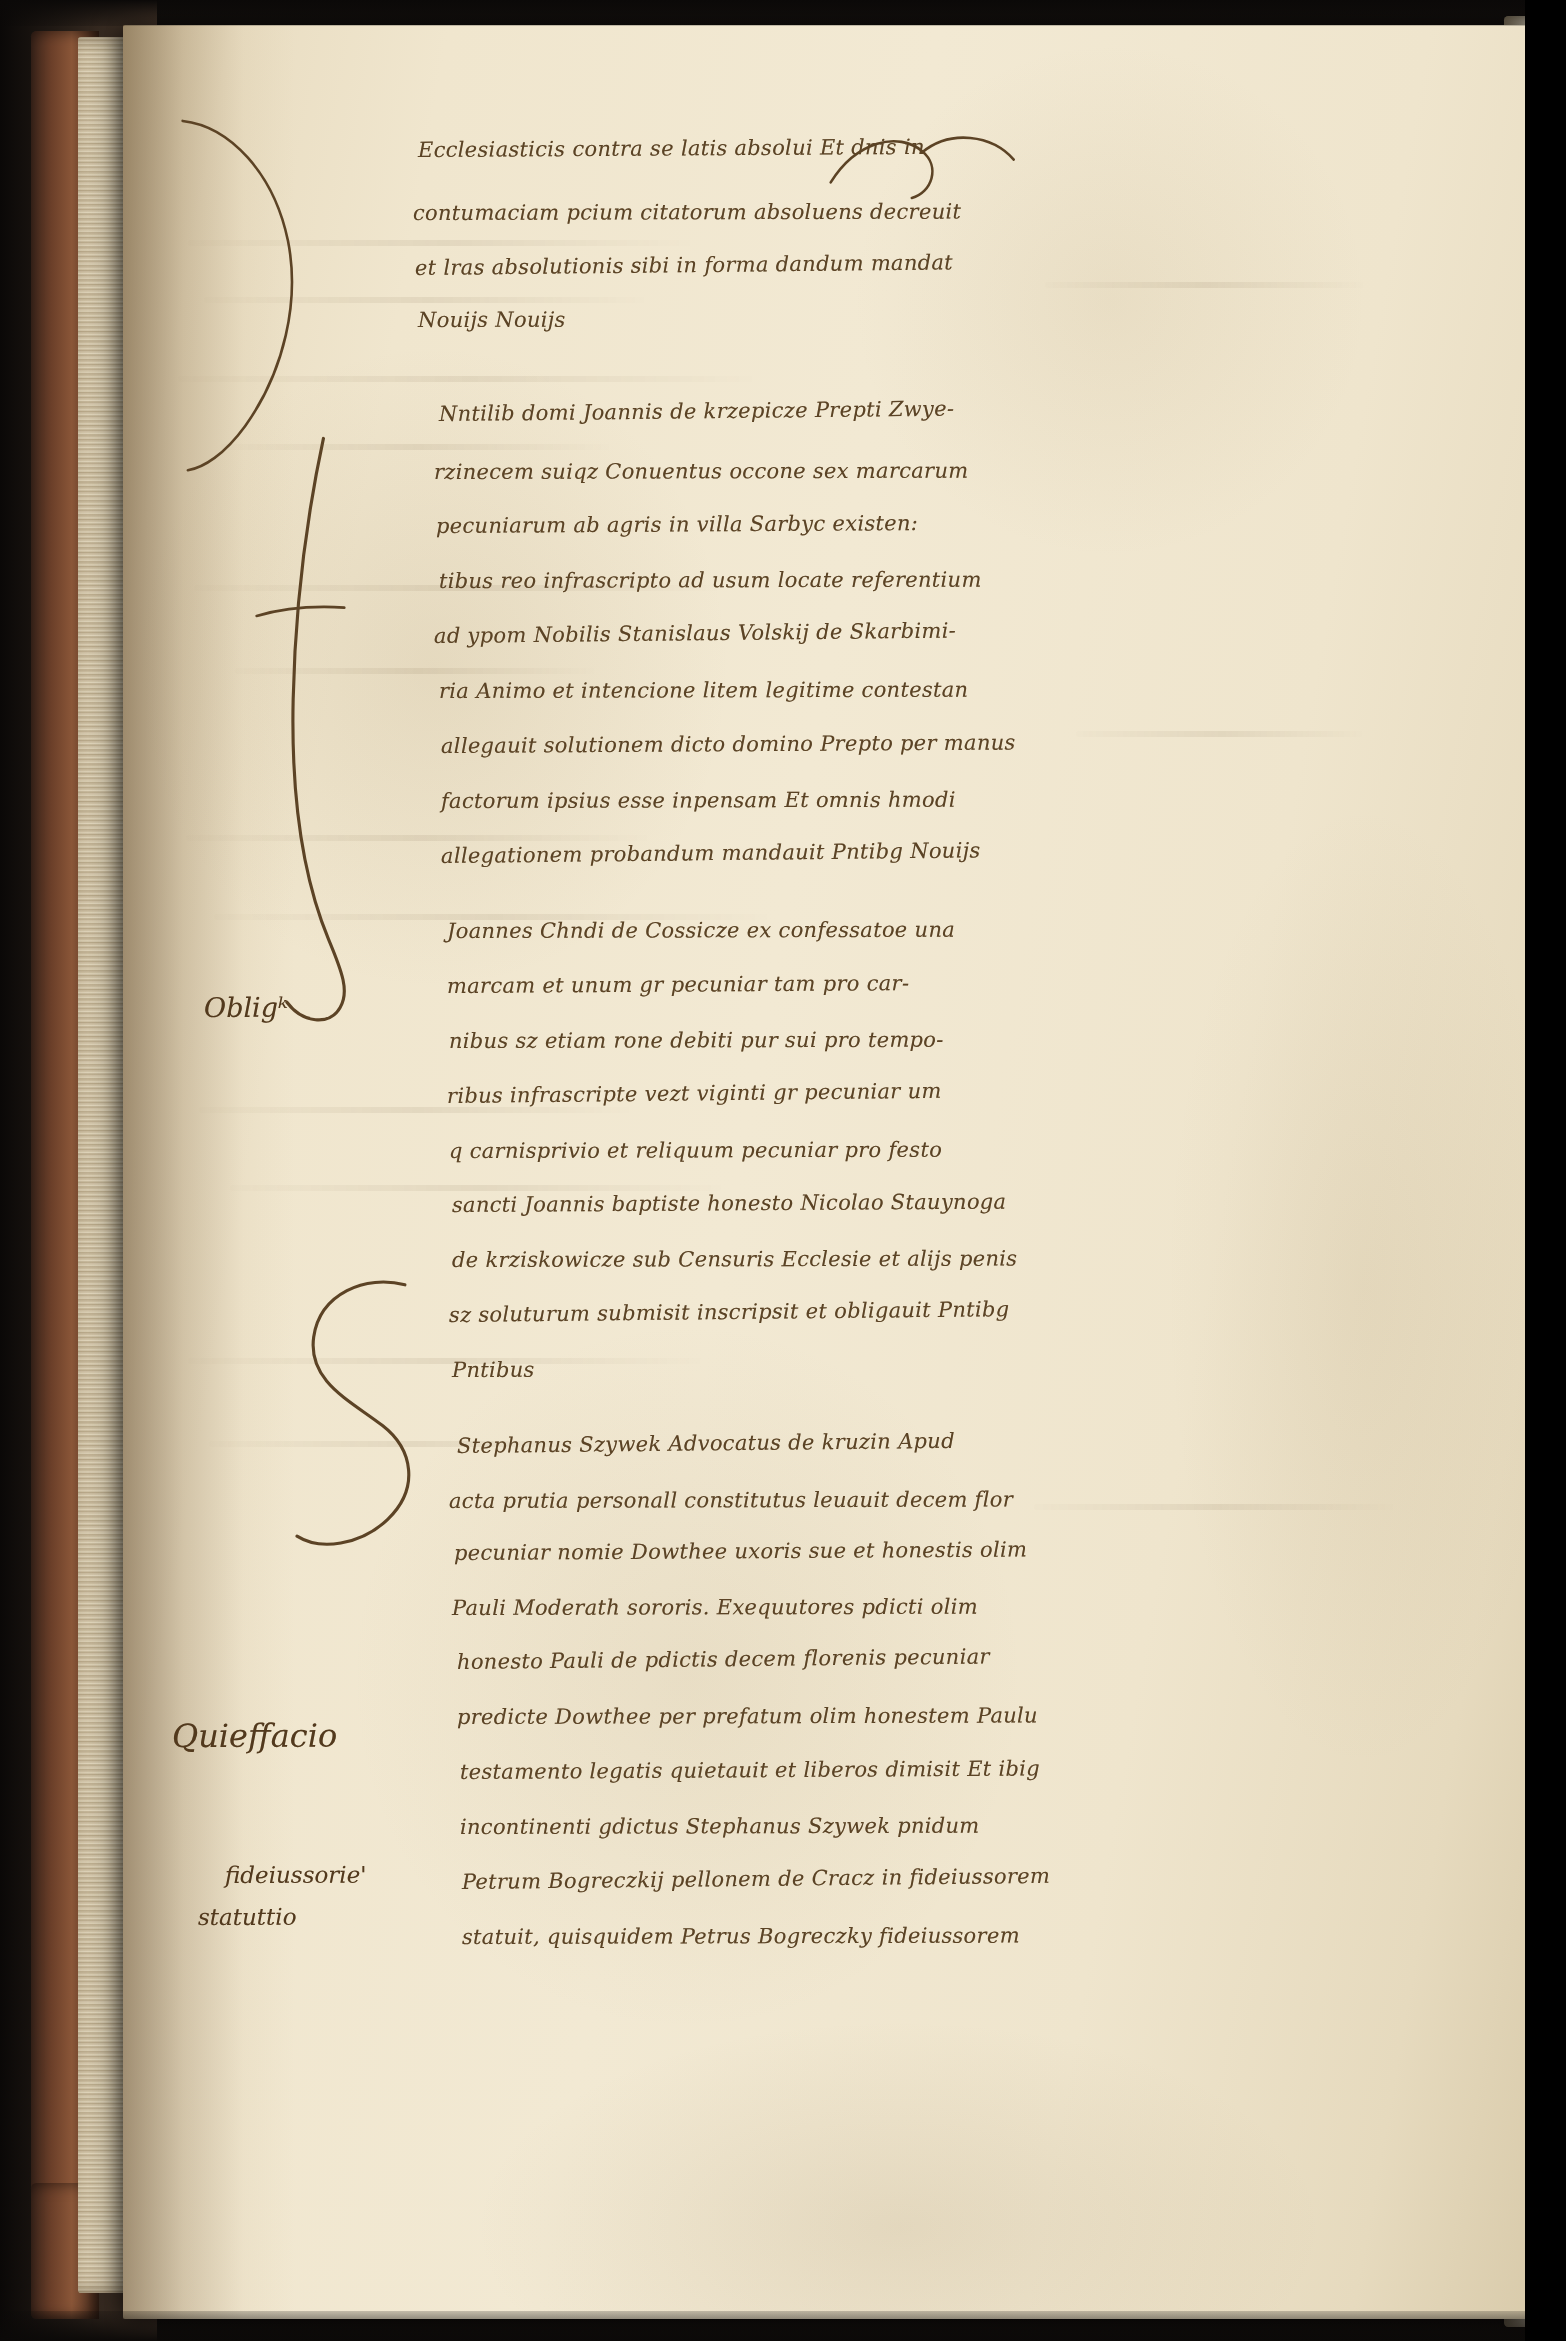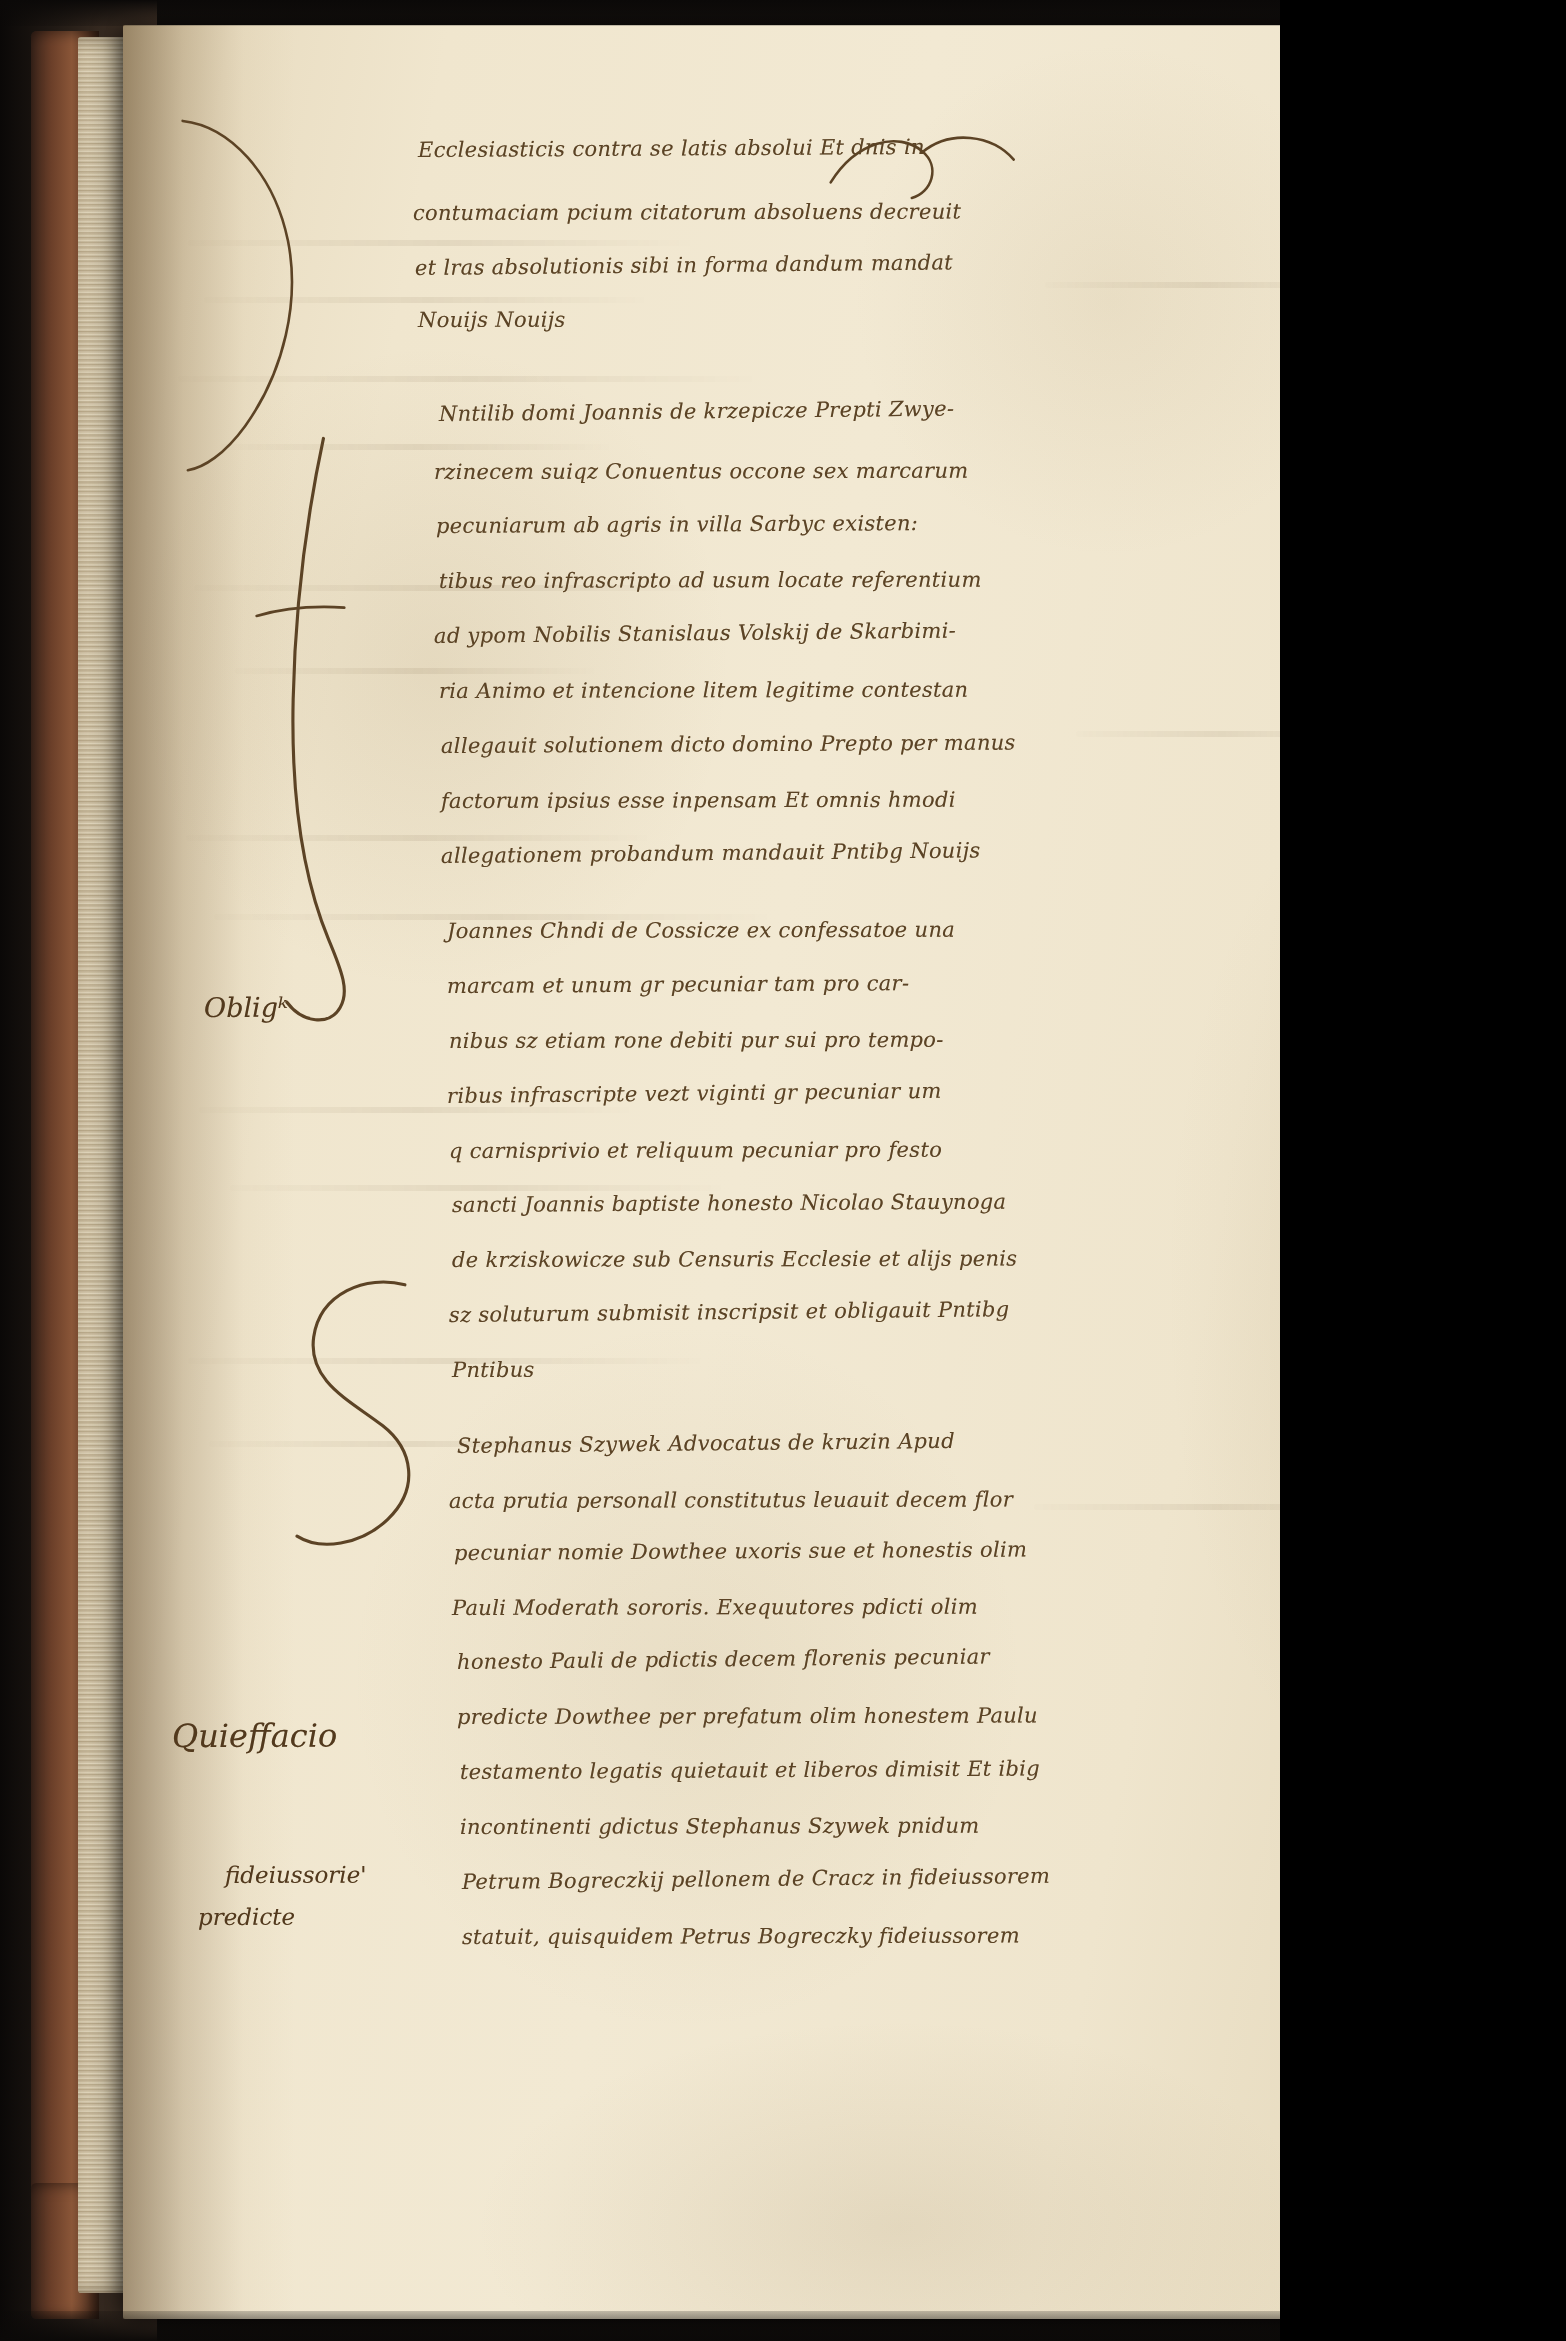--- a/index.html
+++ b/index.html
@@ -9,21 +9,21 @@
   }
   body {
     width: 1567px;
     height: 2342px;
     overflow: hidden;
     font-family: "Liberation Serif", serif;
   }
 
   #page {
     position: relative;
-    width: 1280px;
+    width: 1525px;
     height: 2342px;
     background: #151312;
     overflow: hidden;
   }
 
   
   .bg-dark {
     position: absolute;
     inset: 0;
     background:
@@ -296,18 +296,18 @@
     <div class="ink body-line j2" style="left:462px; top:1870px;">Petrum Bogreczkij pellonem de Cracz in fideiussorem</div>
     <div class="ink body-line j3" style="left:462px; top:1925px;">statuit, quisquidem Petrus Bogreczky fideiussorem</div>
   </div>
 
   <div class="ink marg-label j3" style="left:204px; top:992px;">Obligᵏ</div>
 
   <div class="ink marg-label j3" style="left:172px; top:1717px; font-size:32px;">Quieffacio</div>
 
   <div class="ink marg-label small j3" style="left:198px; top:1862px;margin-left:27px;">fideiussorie'</div>
 
-  <div class="ink marg-label small j3" style="left:198px; top:1904px;">predicte</div>
+  <div class="ink marg-label small j3" style="left:198px; top:1904px;">statuttio</div>
 
   <div class="top-dark"></div>
   <div class="bottom-dark"></div>
 </div>
 
 
 </body></html>

